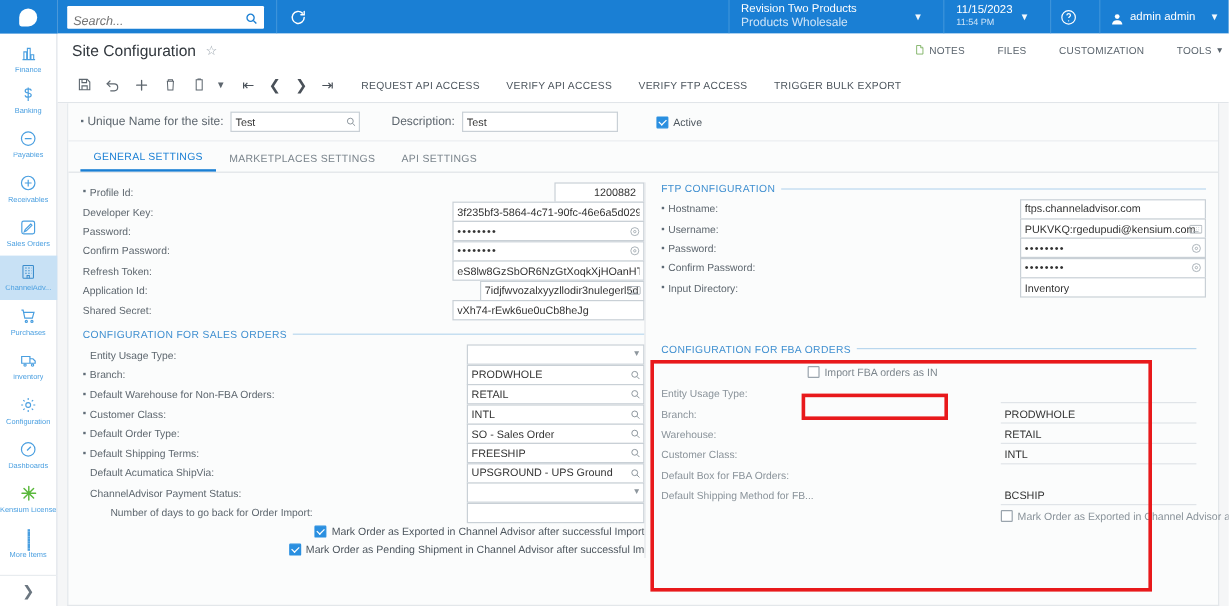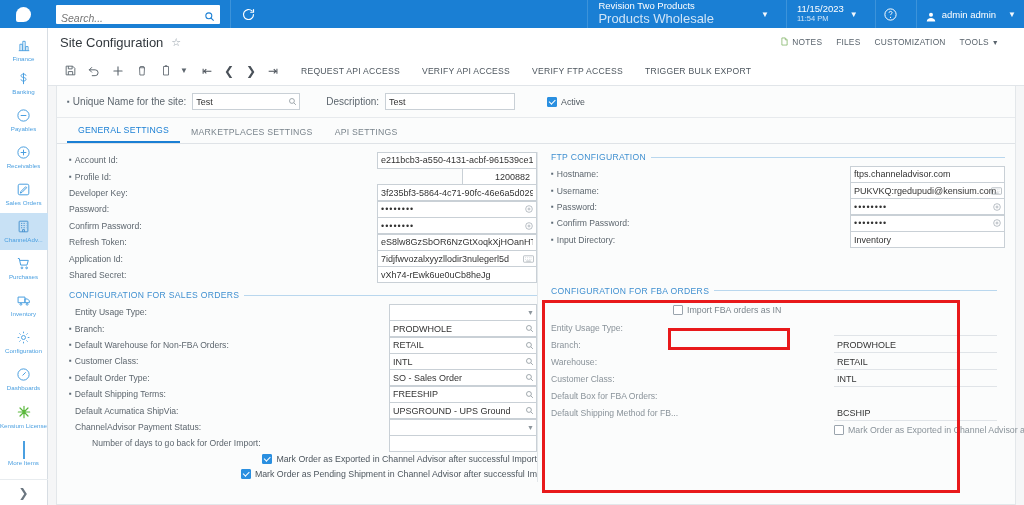--- a/index.html
+++ b/index.html
@@ -67,21 +67,21 @@
   .refresh-btn {
     width: 34px; height: 28px; display: flex; align-items: center; justify-content: center;
     cursor: pointer;
   }
   .topbar-flex { flex: 1 1 auto; }
   .tb-company {
     display: flex; align-items: center; height: 28px; padding: 0 7px 0 10px; cursor: pointer; gap: 41px;
   }
   .tb-company .lines { line-height: 1.15; }
   .tb-company .l1 { font-size: 9.5px; }
-  .tb-company .l2 { font-size: 13px; color: #cfe4f7; }
+  .tb-company .l2 { font-size: 10px; color: #cfe4f7; }
   .tb-date { display: flex; align-items: center; height: 28px; padding: 0 7px 0 10px; cursor: pointer; }
   .tb-date .lines { line-height: 1.15; }
   .tb-date .l1 { font-size: 9.5px; }
   .tb-date .l2 { font-size: 7.5px; color: #cfe4f7; }
   .caret { margin-left: 6px; font-size: 8px; opacity: .95; }
   .tb-help {
     width: 30px; height: 28px; display: flex; align-items: center; justify-content: center;
     cursor: pointer;
   }
   .tb-user { display: flex; align-items: center; height: 28px; padding: 0 8px 0 8px; cursor: pointer; gap: 6px; }
@@ -89,22 +89,22 @@
   .avatar-g { width: 11px; height: 11px; }
 
   
   .pagehead {
     height: 28px; display: flex; align-items: center; padding-left: 12px;
     flex: 0 0 28px; background: #fff;
   }
   .pagehead h1 { font-size: 13px; font-weight: 400; color: #31373d; }
   .star { margin-left: 8px; color: #9aa4ad; font-size: 11px; cursor: pointer; }
   .pagehead-right {
-    margin-left: auto; display: flex; align-items: center; gap: 14px;
-    padding-right: 25px; font-size: 8.4px; color: #5a646d; letter-spacing: .2px;
+    margin-left: auto; display: flex; align-items: center; gap: 27px;
+    padding-right: 4px; font-size: 8.4px; color: #5a646d; letter-spacing: .2px;
   }
   .pagehead-right .it { display: flex; align-items: center; gap: 3px; cursor: pointer; }
 
   
   .toolbar {
     height: 30px; display: flex; align-items: center; padding-left: 10px;
     flex: 0 0 30px; background: #fff; border-bottom: 1px solid #e1e5e9;
   }
   .tb-icon {
     width: 24px; height: 24px; display: flex; align-items: center; justify-content: center;
@@ -500,26 +500,20 @@
           <div class="tab">MARKETPLACES SETTINGS</div>
           <div class="tab">API SETTINGS</div>
         </div>
 
         <div class="cols">
 
           <div class="col colL">
 
 
             <div class="frow">
-              <span class="fl lbl-req">Account Id:</span>
-              <div class="fv inp" style="width:160px">
-                <span class="txt">e211bcb3-a550-4131-acbf-961539ce1</span>
-              </div>
-            </div>
-            <div class="frow">
               <span class="fl lbl-req">Profile Id:</span>
               <div class="fv inp" style="width:75px;justify-content:flex-end;padding-right:6px">
                 <span class="txt">1200882</span>
               </div>
             </div>
             <div class="frow">
               <span class="fl">Developer Key:</span>
               <div class="fv inp" style="width:160px">
                 <span class="txt">3f235bf3-5864-4c71-90fc-46e6a5d029a8</span>
               </div>
@@ -549,21 +543,21 @@
               </div>
             </div>
             <div class="frow">
               <span class="fl">Refresh Token:</span>
               <div class="fv inp" style="width:160px">
                 <span class="txt">eS8lw8GzSbOR6NzGtXoqkXjHOanHTQ</span>
               </div>
             </div>
             <div class="frow">
               <span class="fl">Application Id:</span>
-              <div class="fv inp" style="width:160px">
+              <div class="fv inp" style="width:137px">
                 <span class="txt">7idjfwvozalxyyzllodir3nulegerl5d</span>
                 <span class="btn-r">
                   <svg width="11" height="8" viewBox="0 0 24 16" fill="none" stroke="#a3abb2" stroke-width="1.6">
                       <rect x="1" y="1" width="22" height="14" rx="1.5"></rect>
                       <path d="M5 5h1M9 5h1M13 5h1M17 5h1M5 9h1M9 9h1M13 9h1M17 9h1M7 12.5h10"></path>
                     </svg>
                 </span>
               </div>
             </div>
             <div class="frow">

